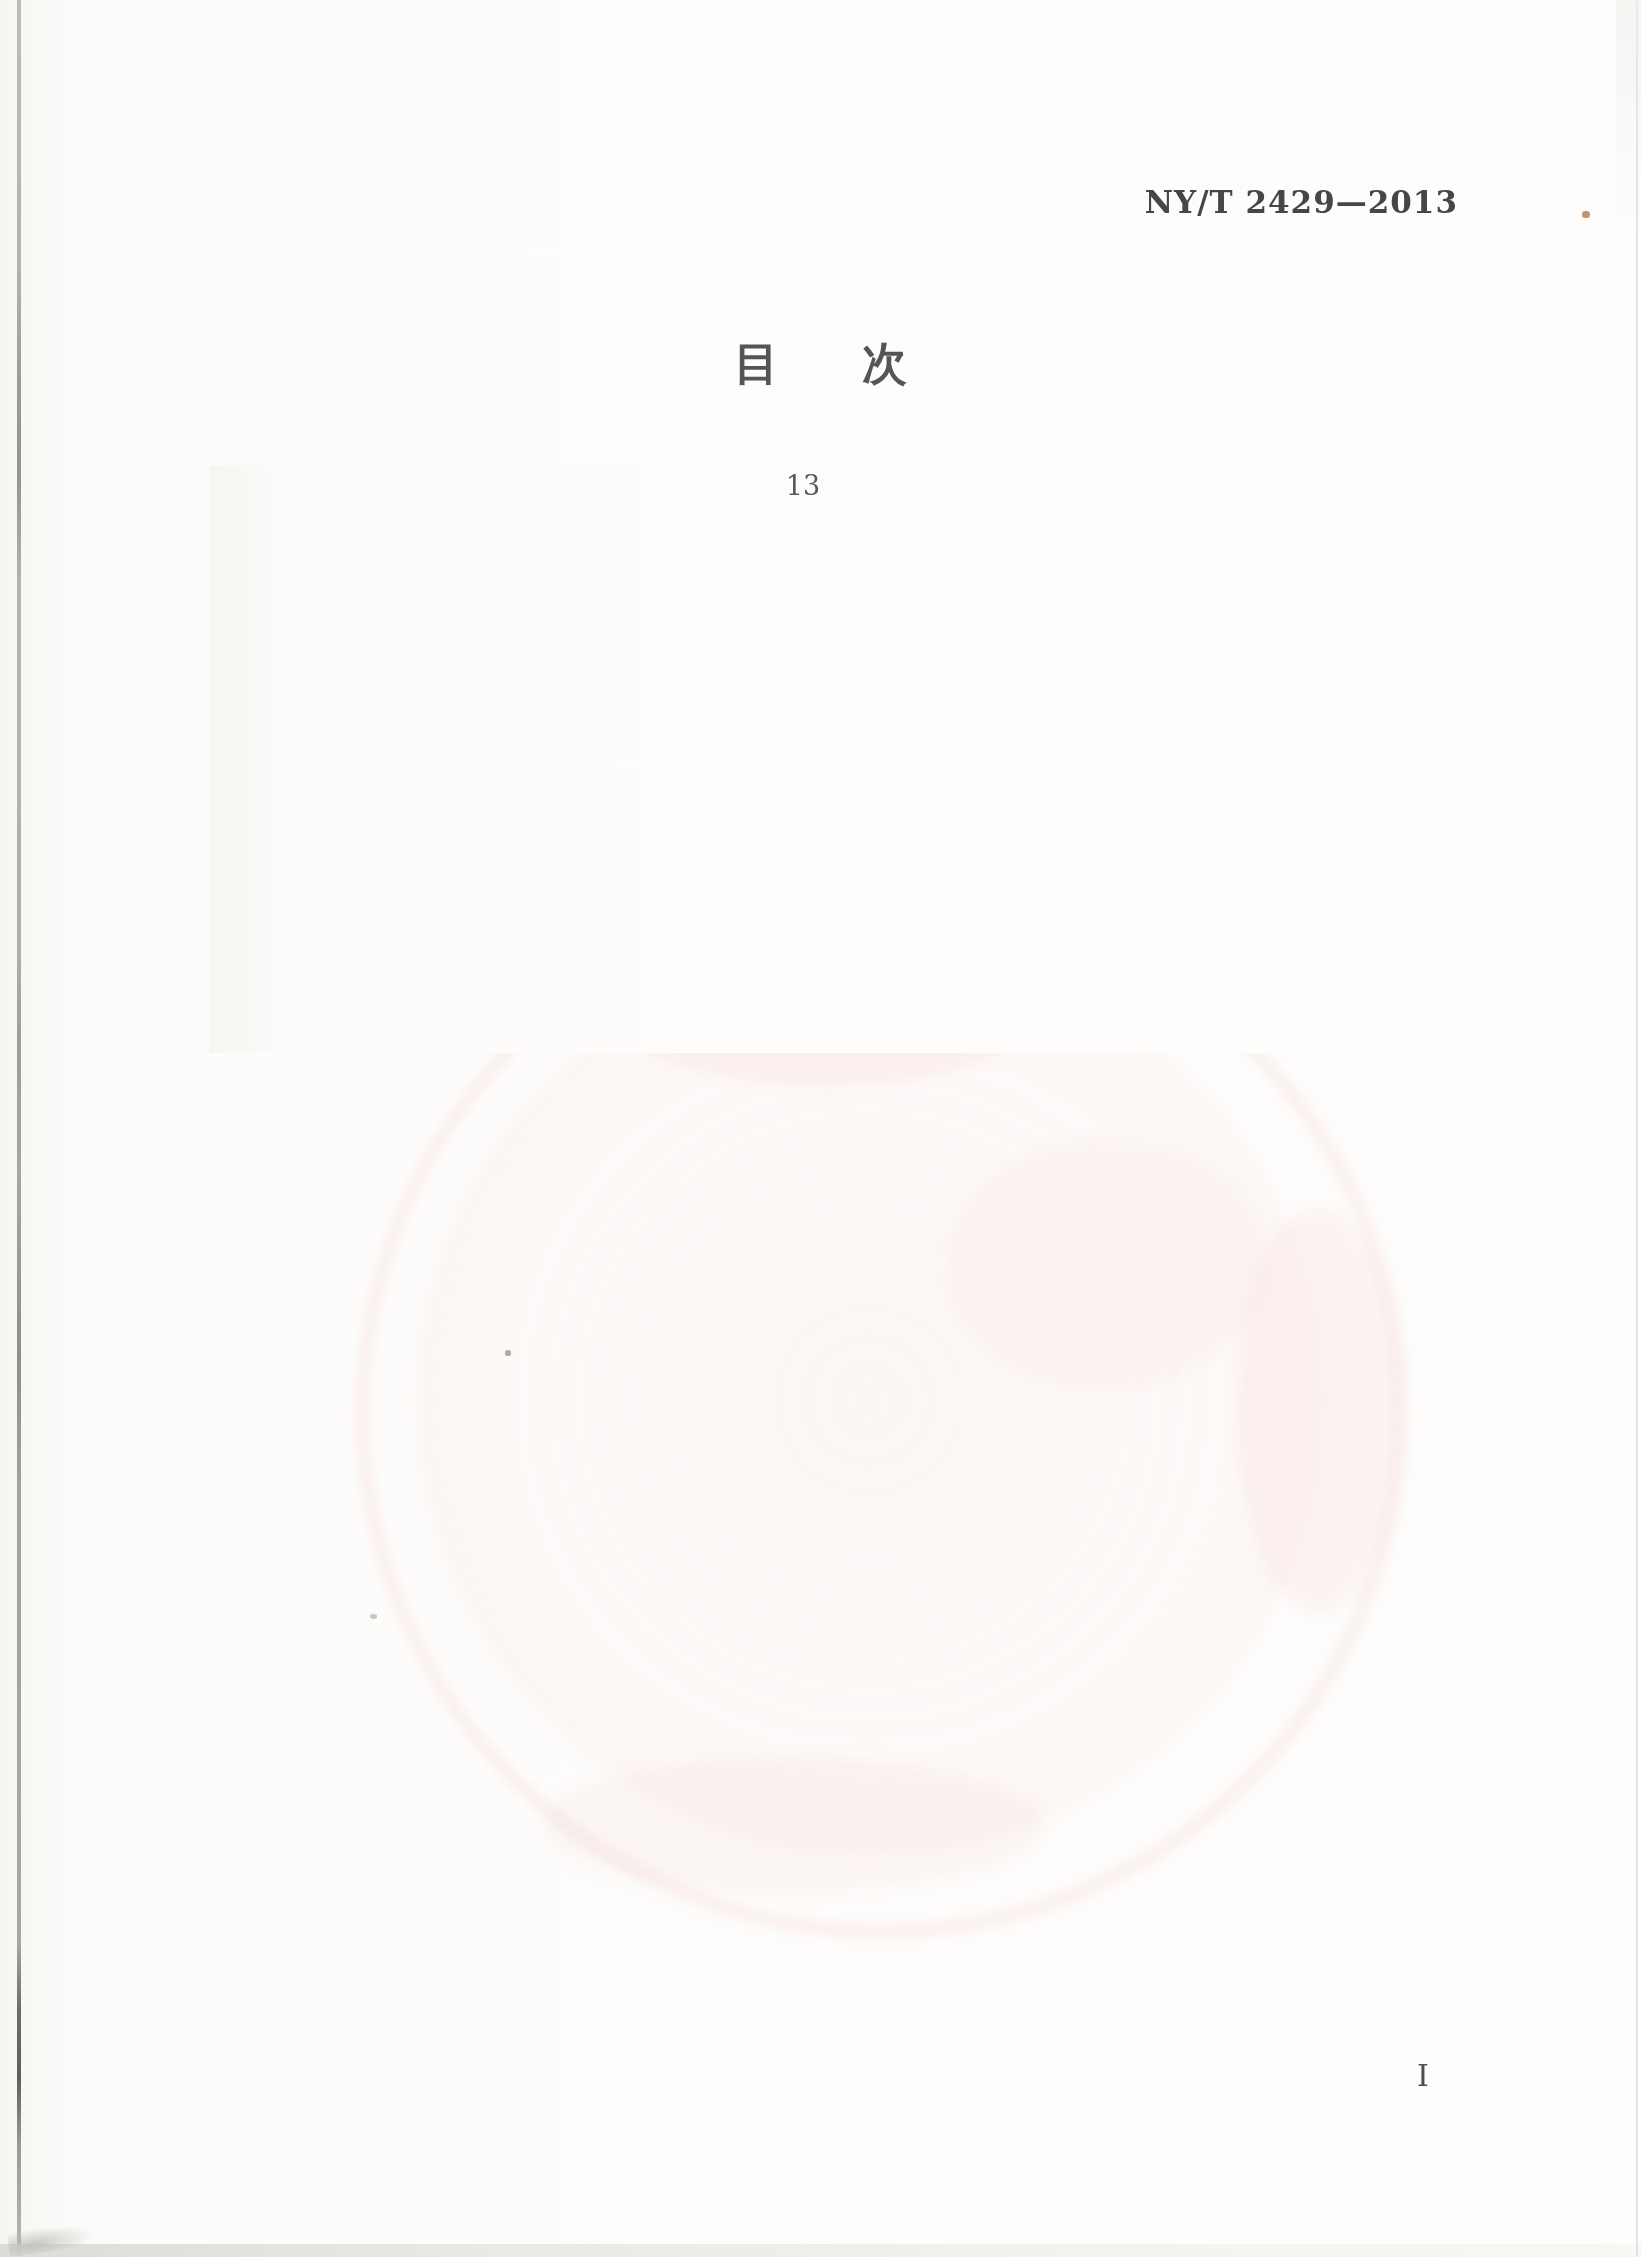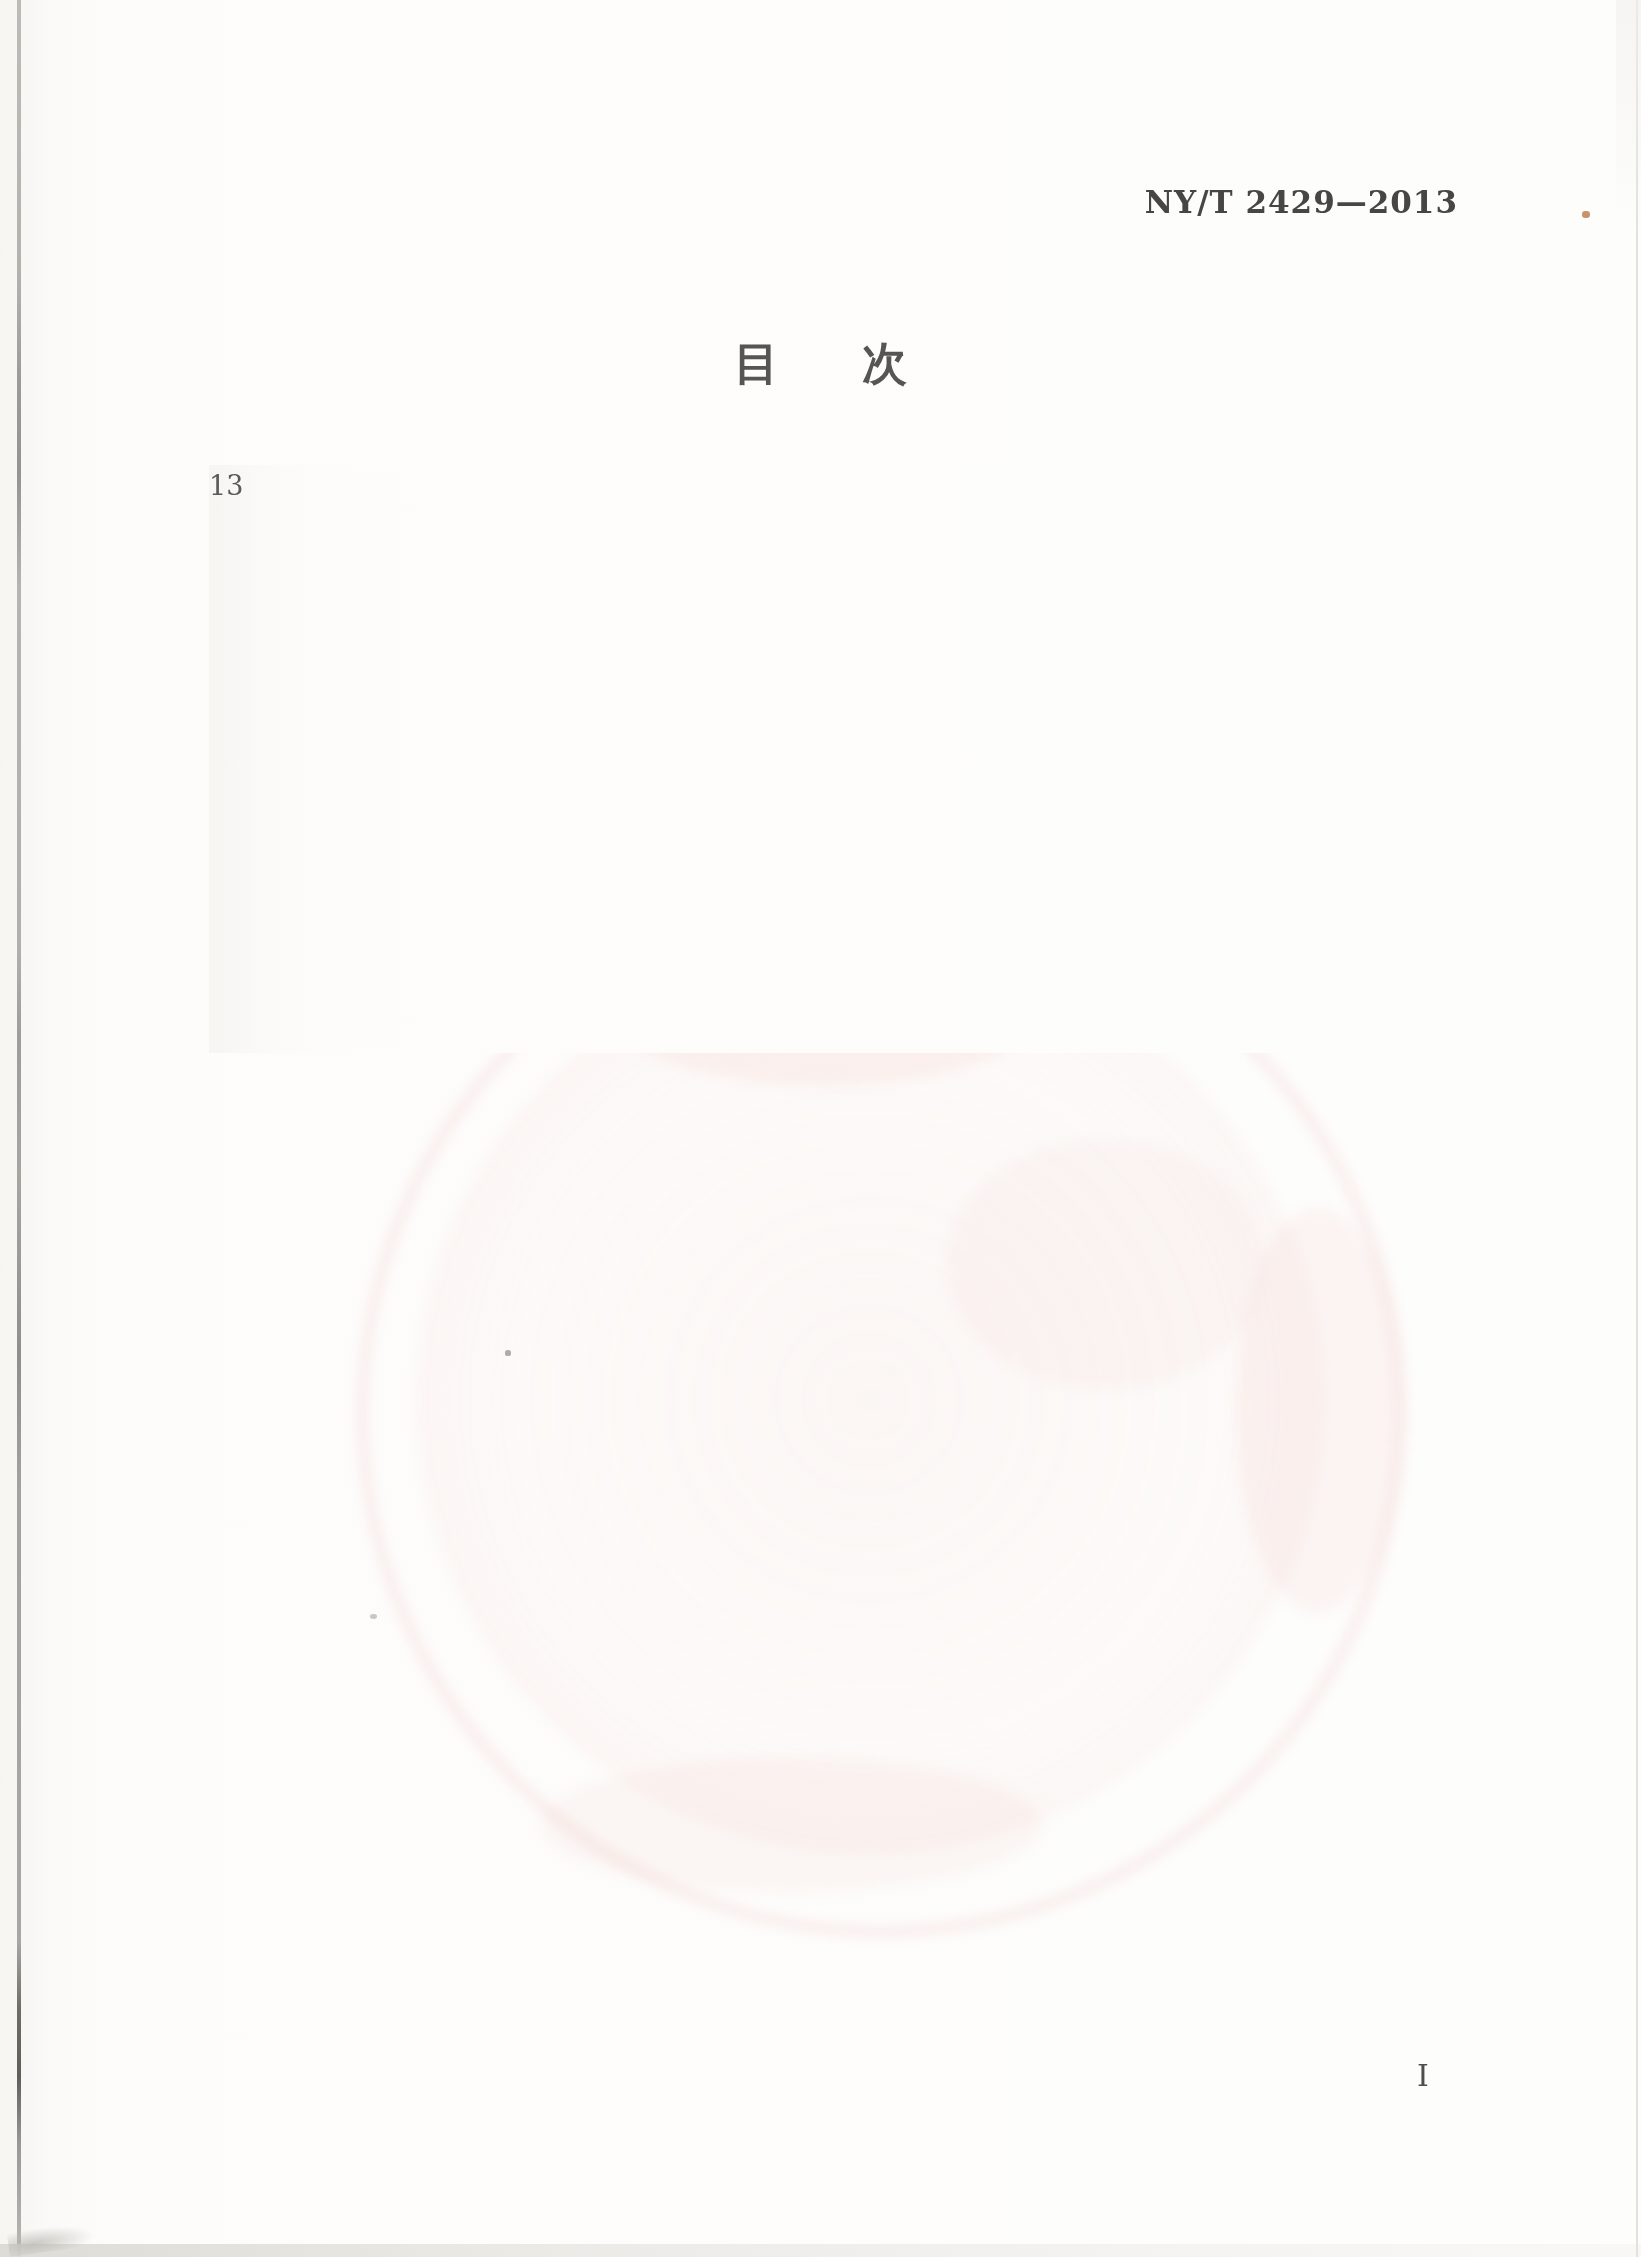--- a/index.html
+++ b/index.html
@@ -105,21 +105,21 @@
   }
   .toc-row .num{margin-right:26px;}
   .toc-row .num:empty{display:none;margin:0;}
   .toc-row .leader{
     flex:1 1 auto;height:7.7px;align-self:center;
     margin:13.5px 11.6px 0 13.5px;
     background-image:radial-gradient(circle at 2.9px 3.9px, #5f5e5c 1.6px, rgba(0,0,0,0) 1.8px);
     background-size:8px 7.7px;background-repeat:repeat-x;
   }
   .toc-row .page{
-    min-width:33px;text-align:left;
+    min-width:33px;text-align:center;
     font-size:27px;color:#5a5958;
   }
   
   .footer-page{
     position:absolute;left:1417px;top:2058px;
     font-size:30px;color:#4f4e4c;
   }
 </style>
 </head>
 <body>

